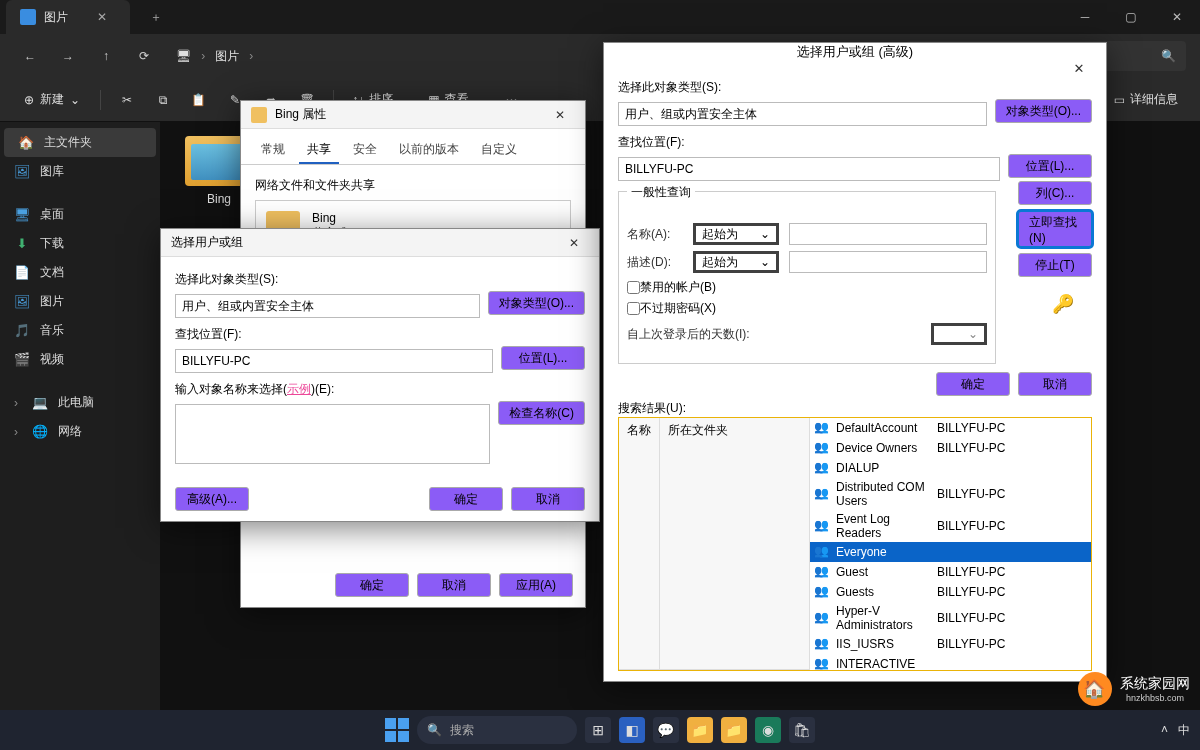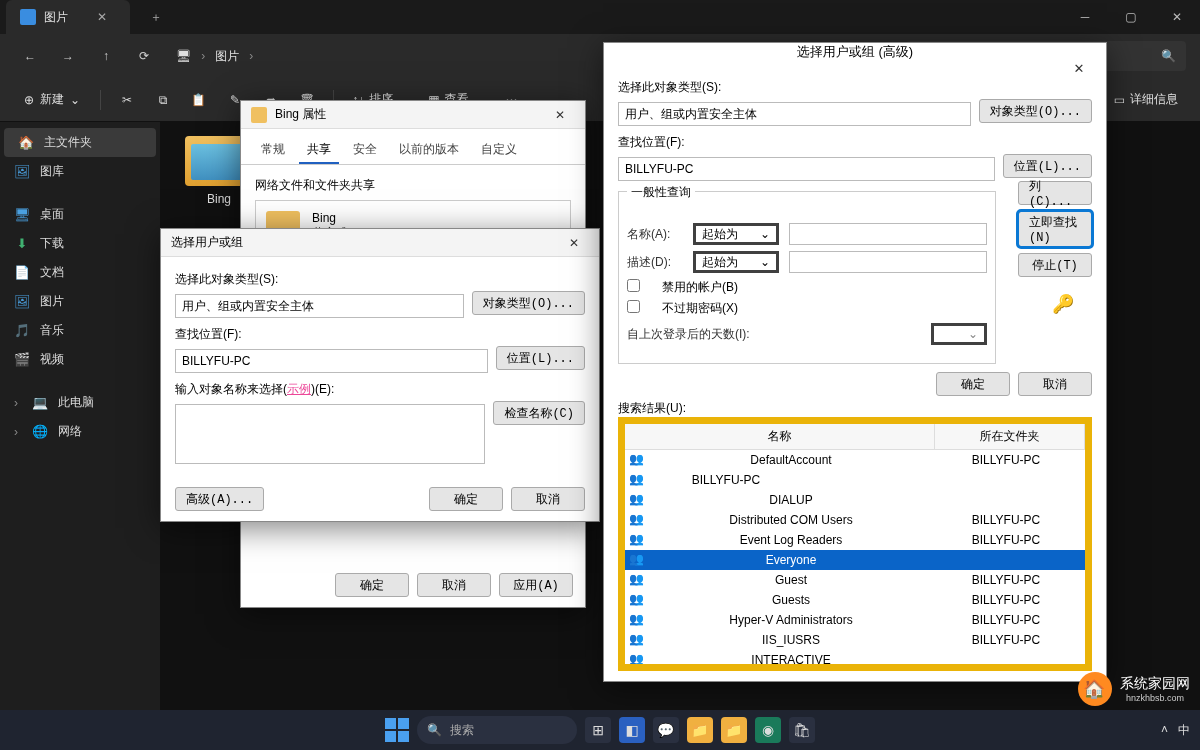--- a/index.html
+++ b/index.html
@@ -40,21 +40,21 @@
 
 .statusbar { height: 26px; background: #1a1a1a; display: flex; align-items: center; padding: 0 14px; gap: 14px; color: #bbb; font-size: 11px; border-top: 1px solid #111; }
 .status-right { margin-left: auto; display: flex; gap: 6px; }
 .status-right .sq { width: 18px; height: 14px; border: 1px solid #666; }
 
 
 .dlg { position: absolute; background: #fff; color: #000; border: 1px solid #888; box-shadow: 0 6px 30px rgba(0,0,0,.5); font-size: 12px; }
 .dlg-title { height: 28px; display: flex; align-items: center; padding: 0 10px; background: #f4f4f4; border-bottom: 1px solid #ddd; }
 .dlg-title .dlg-icon { width: 16px; height: 16px; background: #f0c060; margin-right: 8px; border-radius: 2px; }
 .dlg-close { margin-left: auto; width: 30px; text-align: center; color: #333; }
-.btn { display: inline-flex; align-items: center; justify-content: center; min-width: 74px; height: 24px; padding: 0 10px; border: 1px solid #aaa; background: #e5e5e5; border-radius: 3px; font-size: 12px; font-family: Liberation Mono, monospace; }
+.btn { display: inline-flex; align-items: center; justify-content: center; min-width: 74px; height: 24px; padding: 0 10px; border: 1px solid #aaa; background: #8b5cf6; border-radius: 3px; font-size: 12px; }
 
 
 .bing-dlg { left: 240px; top: 100px; width: 346px; height: 508px; }
 .tabs { display: flex; gap: 6px; padding: 8px 12px 0; border-bottom: 1px solid #ccc; }
 .tabrow { padding: 4px 8px; color: #444; }
 .tabrow.active { border-bottom: 2px solid #2060c0; color: #000; }
 .bing-body { padding: 12px 14px; }
 .share-label { margin-bottom: 6px; }
 .share-box { border: 1px solid #ccc; padding: 10px; display: flex; gap: 12px; align-items: flex-start; height: 130px; }
 .share-box .folder { width: 34px; height: 28px; background: #f0c060; border-radius: 3px; }
@@ -78,26 +78,26 @@
 .adv-title { height: 30px; display: flex; align-items: center; padding: 0 12px; font-size: 13px; flex-direction: column; }
 .adv-body { padding: 6px 14px 10px; display: flex; flex-direction: column; height: calc(100% - 30px); }
 .adv-upper { display: flex; gap: 10px; }
 .adv-left { flex: 1; }
 .fieldset { border: 1px solid #ccc; padding: 10px 8px 12px; margin-top: 10px; position: relative; }
 .legend { background: #fff; padding: 0 4px; position: relative; top: -18px; display: inline-block; margin-bottom: -10px; }
 .query-row { display: flex; align-items: center; gap: 10px; margin: 6px 0; justify-content: space-between; }
 .query-row label { width: 56px; color: #333; }
 .combo { border: 3px solid #404040; height: 22px; width: 86px; display: flex; align-items: center; padding: 0 6px; justify-content: space-between; }
 .qinput { border: 1px solid #bbb; height: 22px; flex: 1; }
-.cb { display: flex; gap: 22px; margin: 4px 0; }
+.cb { display: flex; align-items: center; gap: 0; margin: 4px 0; }
 .cb input { width: 13px; height: 13px; }
 .adv-right { width: 86px; display: flex; flex-direction: column; gap: 6px; align-items: flex-end; }
 .keyicon { width: 30px; height: 20px; margin-top: 10px; margin-right: 10px; font-size: 18px; }
 .adv-okrow { display: flex; gap: 8px; justify-content: flex-end; margin: 8px 0 4px; }
-.results { flex: 1; border: 7px solid #eab308; display: flex; flex-direction: column; min-height: 0; text-align: center; }
+.results { flex: 1; border: 1px solid #eab308; display: flex; flex-direction: row; min-height: 0; }
 .results-head { display: flex; background: #f7f7f7; border-bottom: 1px solid #ddd; }
 .results-head div { padding: 4px 8px; border-right: 1px solid #ddd; }
 .results-head .c1 { flex: 1; }
 .results-head .c2 { width: 150px; }
 .results-body { overflow: auto; flex: 1; }
 .rrow { display: flex; align-items: center; padding: 2px 4px; }
 .rrow .ricon { width: 16px; height: 16px; margin-right: 6px; font-size: 12px; }
 .rrow .rname { flex: 1; }
 .rrow .rfold { width: 150px; }
 .rrow.selected { background: #0a64c8; color: #fff; }
@@ -388,20 +388,21 @@
         <div class="c2">所在文件夹</div>
       </div>
       <div class="results-body" id="results-body">
           <div class="rrow">
             <span class="ricon">👥</span>
             <span class="rname">DefaultAccount</span>
             <span class="rfold">BILLYFU-PC</span>
           </div>
           <div class="rrow">
             <span class="ricon">👥</span>
+            <span class="rname">Device Owners</span>
             <span class="rfold">BILLYFU-PC</span>
           </div>
           <div class="rrow">
             <span class="ricon">👥</span>
             <span class="rname">DIALUP</span>
             <span class="rfold"></span>
           </div>
           <div class="rrow">
             <span class="ricon">👥</span>
             <span class="rname">Distributed COM Users</span>

